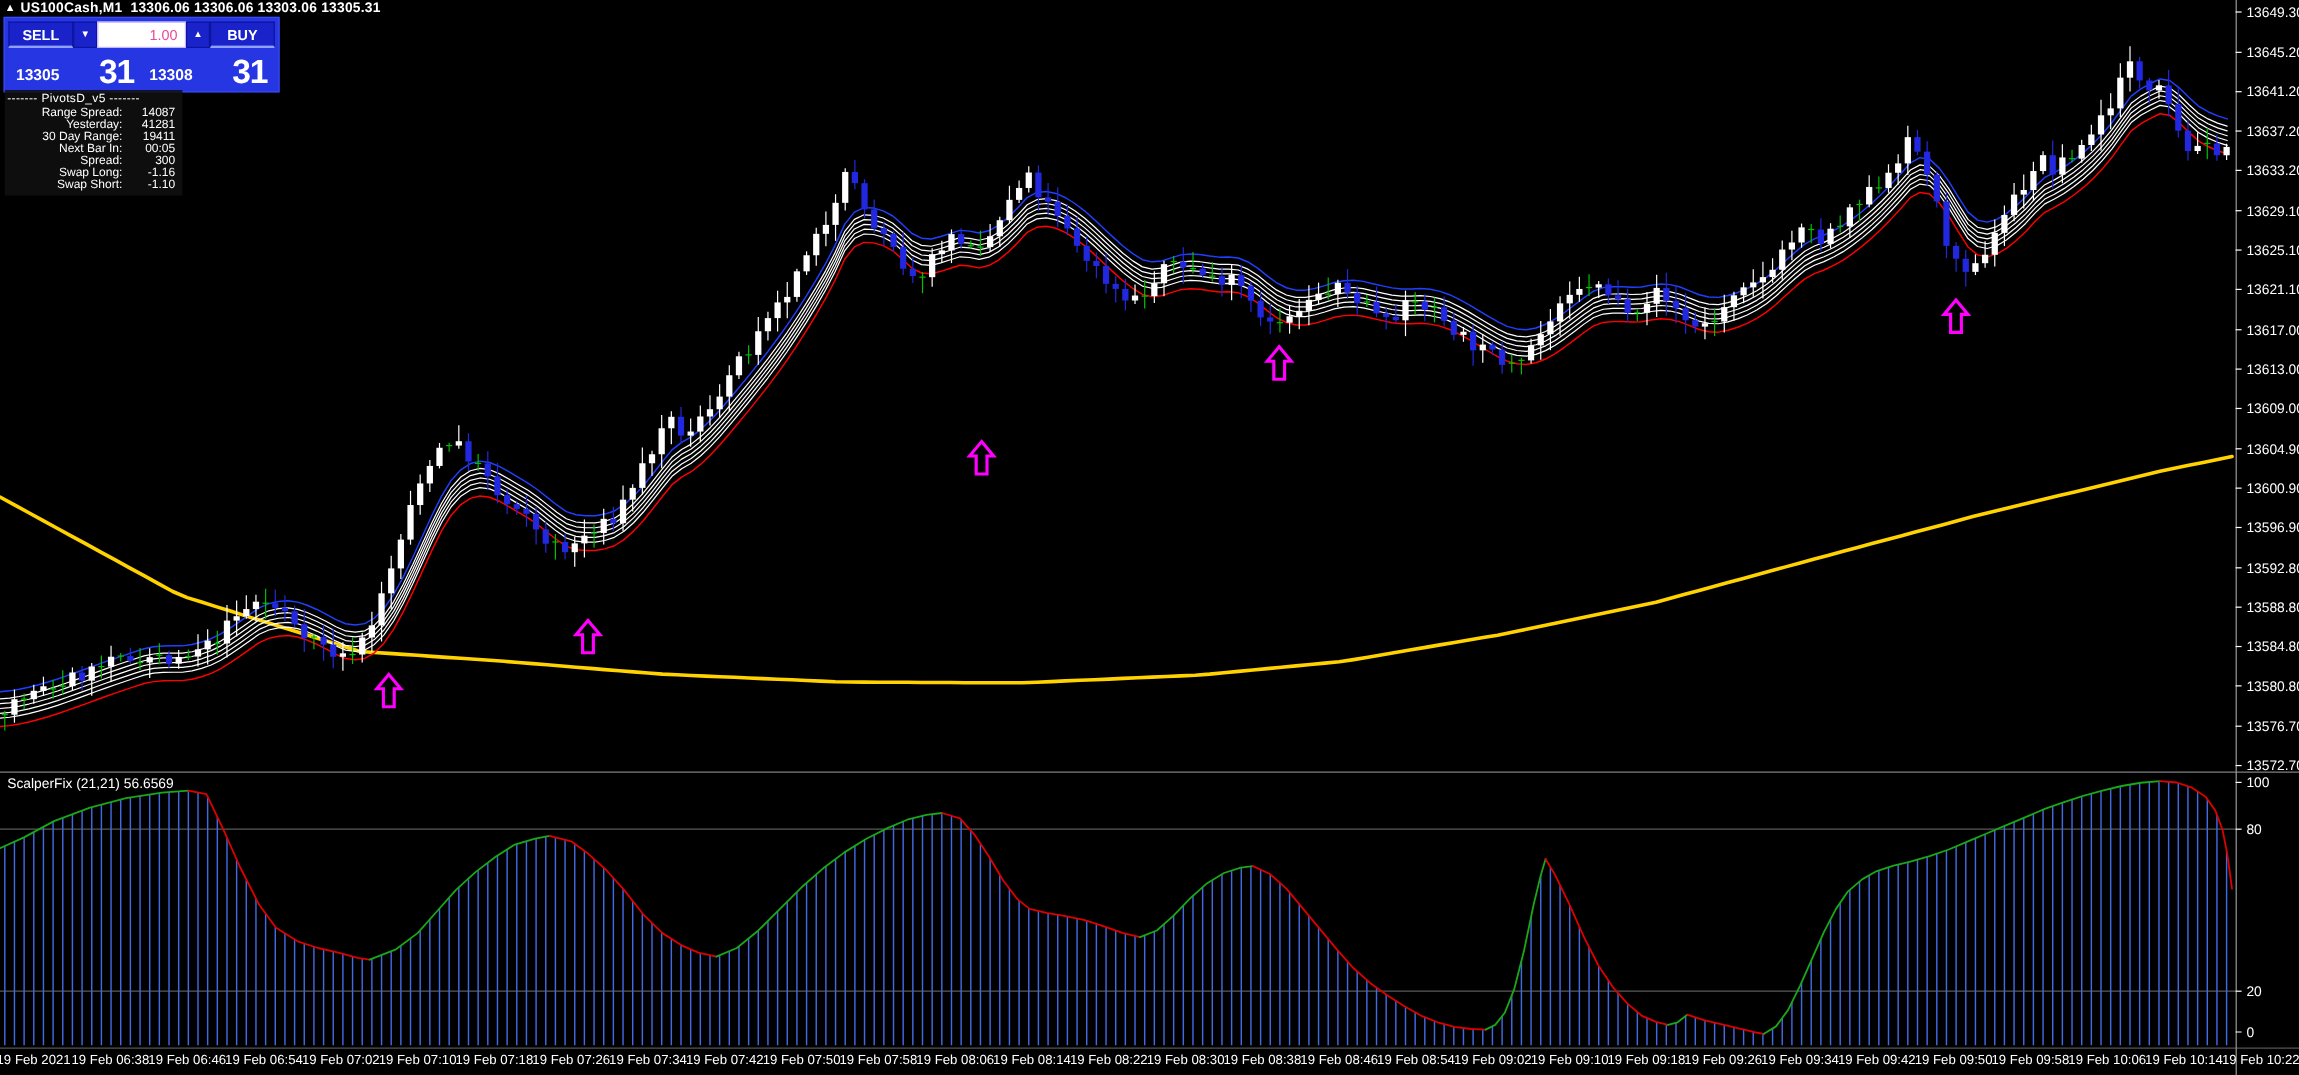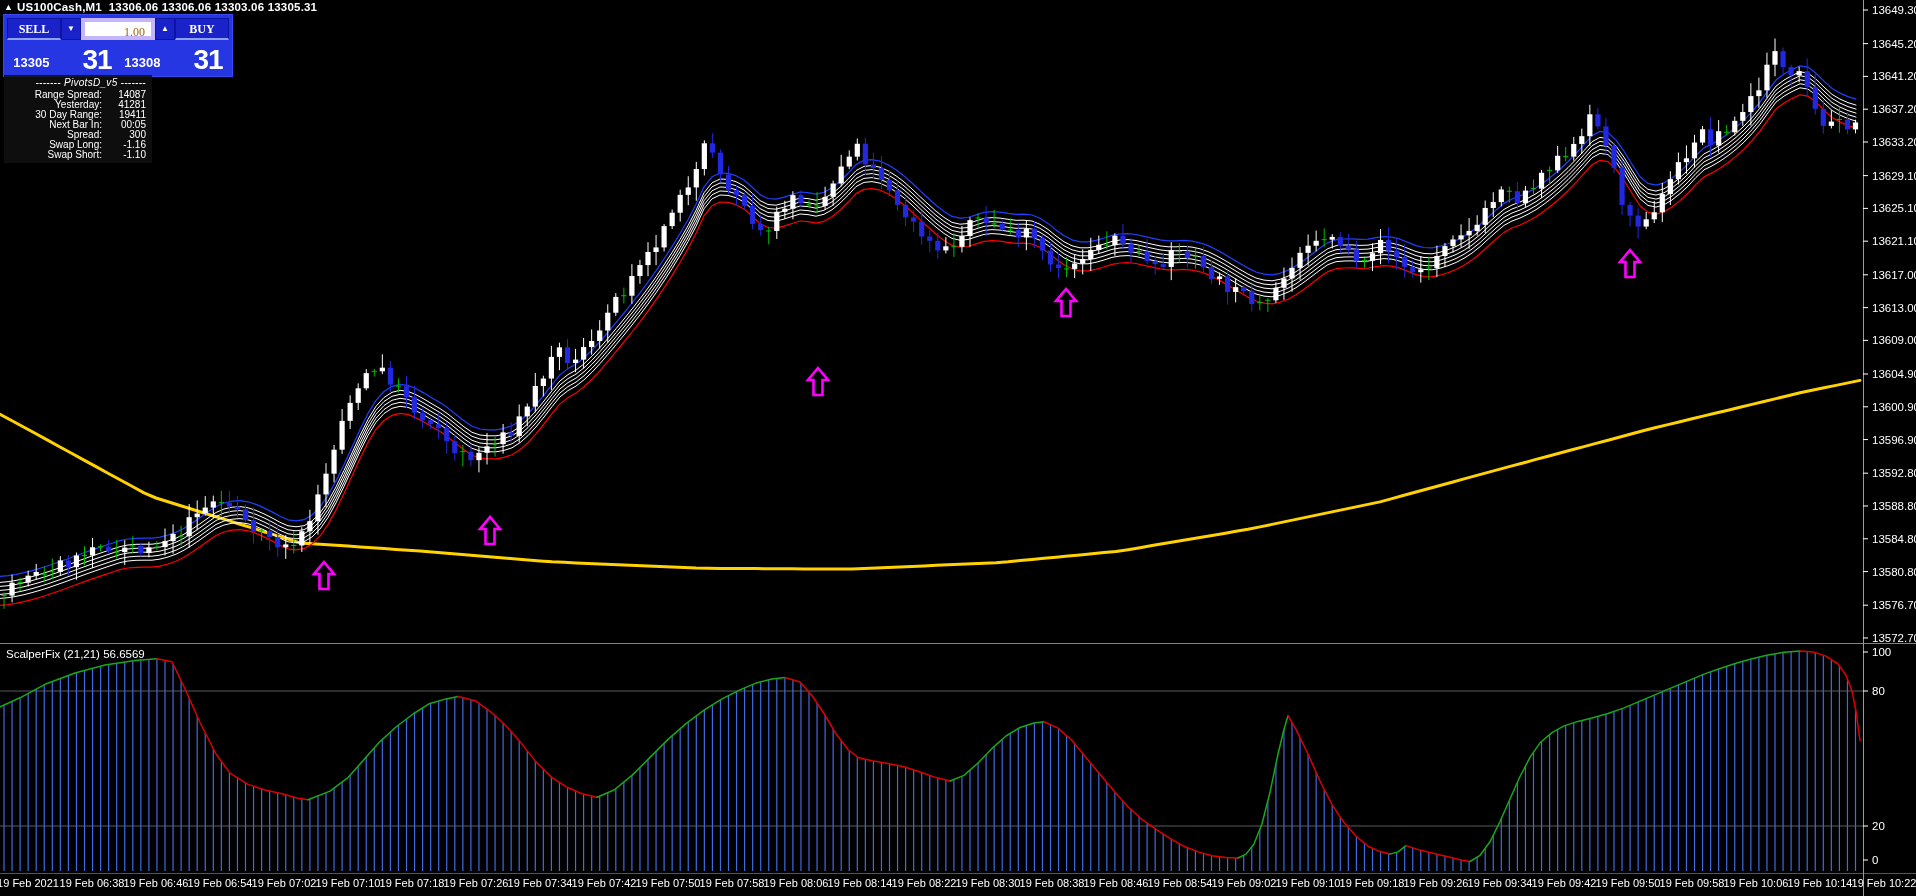--- a/index.html
+++ b/index.html
@@ -4,33 +4,33 @@
 <style>
   html,body{margin:0;padding:0;background:#000;width:1916px;height:896px;overflow:hidden;
     font-family:"Liberation Sans",sans-serif;-webkit-font-smoothing:none;}
   #stage{position:relative;width:1916px;height:896px;background:#000;}
   #chart-svg{position:absolute;left:0;top:0;}
   .overlay{position:absolute;color:#fff;}
   #titlebar{left:4px;top:1px;font-size:11.5px;font-weight:bold;letter-spacing:.2px;white-space:nowrap;}
   #titlebar .tri{font-size:9px;vertical-align:1px;margin-right:4px;}
   
   #trade{left:3px;top:14px;width:230px;background:#2636e2;border:1px solid #3a4aef;box-sizing:border-box;padding:3px 3px 2px 3px;}
-  #trade .row1{display:flex;height:22px;font-family:Liberation Serif, serif;}
+  #trade .row1{display:flex;height:22px;}
   .tbtn{background:#1a23c9;color:#fff;font-size:12px;font-weight:bold;text-align:center;line-height:20px;
     flex:0 0 52px;border:1px solid #0d14a0;border-bottom:2px solid #8fa0ff;cursor:pointer;}
   .spin{flex:0 0 18px;background:#1a23c9;border:1px solid #0d14a0;color:#fff;font-size:8px;line-height:20px;text-align:center;cursor:pointer;}
-  #vol{flex:1 1 auto;background:#fff;color:#a16207;border:4px solid #c4b5fd;font-size:12px;text-align:right;
+  #vol{flex:1 1 auto;background:#fff;color:#ec4899;border:1px solid #c4b5fd;font-size:12px;text-align:right;
     padding:0 6px 0 0;line-height:20px;}
   #trade .row2{display:flex;justify-content:flex-start;margin-top:2px;height:32px;}
   .pq{display:flex;align-items:flex-end;color:#fff;width:50%;justify-content:center;}
   .pq .small{font-size:13px;font-weight:bold;line-height:22px;margin-right:2px;}
   .pq .big{font-size:28px;font-weight:bold;line-height:29px;letter-spacing:-1px;margin-left:31px;}
   
   #pivots{left:4px;top:75px;background:rgba(16,16,16,.88);padding:2px 6px 3px 2px;font-size:10px;line-height:10px;}
-  #pivots .hd{text-align:right;padding:1px 0 2px 0;letter-spacing:.3px;font-style:italic;}
+  #pivots .hd{text-align:left;padding:1px 0 2px 0;letter-spacing:.3px;}
   #pivots table{border-collapse:collapse;}
   #pivots td{font-size:10px;line-height:10px;padding:0;white-space:nowrap;color:#fff;}
   #pivots td.l{text-align:right;width:96px;padding-right:6px;}
   #pivots td.v{text-align:right;width:38px;}
   #scalperfix-label{left:6px;top:648px;font-size:11.5px;text-align:right;}
 </style>
 </head>
 <body>
 
 <div id="stage">

